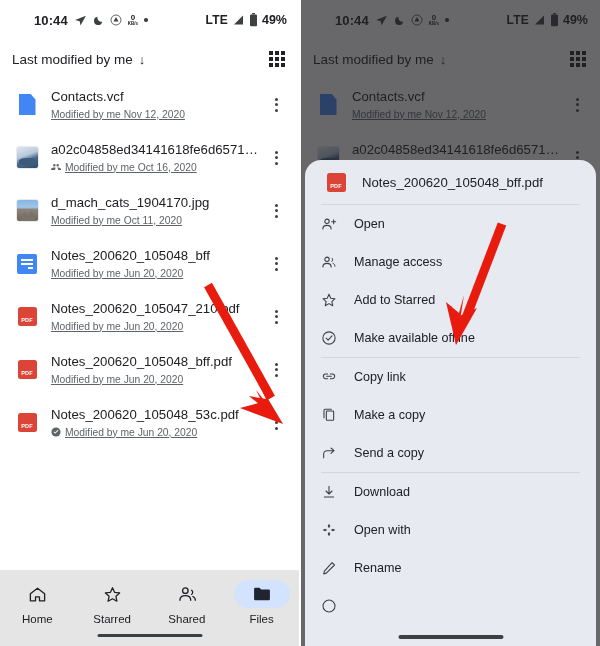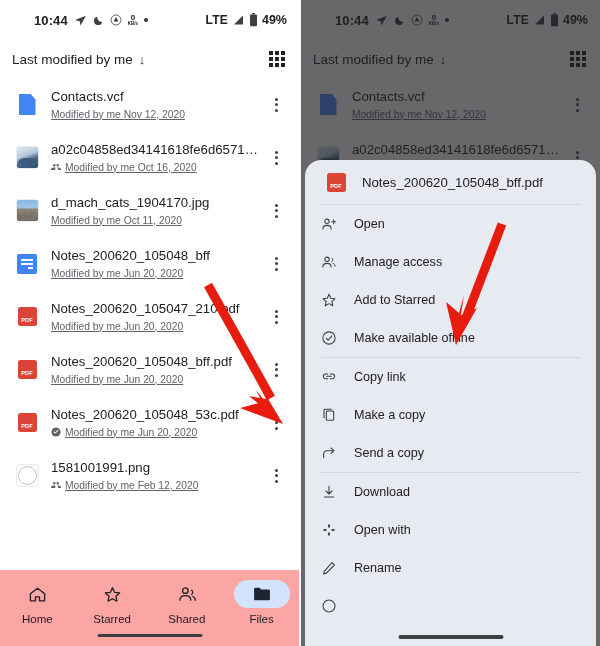--- a/index.html
+++ b/index.html
@@ -73,21 +73,21 @@
            white-space: nowrap; text-decoration: underline; }
   .meta-ico { display:inline-flex; flex:0 0 auto; }
 
   .kebab { width: 26px; display:flex; flex-direction:column; align-items:center; justify-content:center;
            gap: 2.5px; flex:0 0 26px; }
   .kebab i { width: 3px; height: 3px; border-radius: 50%; background: #3c4043; display:block; }
 
   
   .bottomnav {
     position: absolute; left: 0; right: 0; bottom: 0; height: 76px;
-    background: #fca5a5; display: flex; align-items: flex-start;
+    background: #e5e5e5; display: flex; align-items: flex-start;
     padding-top: 10px; z-index: 2;
   }
   .navitem { flex: 1; display: flex; flex-direction: column; align-items: center; gap: 5px; }
   .navpill { width: 56px; height: 28px; border-radius: 14px; display:flex; align-items:center; justify-content:center; }
   .navpill.active { background: #d3e3fd; }
   .navlabel { font-size: 11.5px; color: #202124; }
   .homeindicator { position:absolute; left:50%; transform:translateX(-50%); bottom:9px;
                    width: 105px; height: 3.5px; border-radius: 2px; background: #3c4043; }
 
   
@@ -299,41 +299,20 @@
             <span>Modified by me Jun 20, 2020</span>
           </div>
         </div>
         <div class="kebab">
             <i></i>
             <i></i>
             <i></i>
           </div>
       </div>
 
-      <div class="filerow">
-        <div class="fi-wrap">
-            <div class="fi-img clock"></div>
-          </div>
-        <div class="ftext">
-          <div class="fname">1581001991.png</div>
-          <div class="fmeta">
-            <span class="meta-ico">
-              <svg width="10" height="10" viewBox="0 0 24 24">
-                  <path d="M16 11a3 3 0 1 0 0-6 3 3 0 0 0 0 6zm-8 0a3 3 0 1 0 0-6 3 3 0 0 0 0 6zm0 2c-2.7 0-8 1.3-8 4v2h10v-2c0-1 .5-1.9 1.3-2.6C10.4 13.1 9.1 13 8 13zm8 0c-.3 0-.7 0-1.1.1 1.3.9 2.1 2.1 2.1 3.5V19h7v-2c0-2.7-5.3-4-8-4z" fill="#5f6368"></path>
-                </svg>
-            </span>
-            <span>Modified by me Feb 12, 2020</span>
-          </div>
-        </div>
-        <div class="kebab">
-            <i></i>
-            <i></i>
-            <i></i>
-          </div>
-      </div>
 
 
     </div>
 
     <div class="bottomnav">
       <div class="navitem">
         <div class="navpill">
           <svg width="19" height="19" viewBox="0 0 24 24">
               <path d="M12 4 L3 11 V20 H9.5 V15 H14.5 V20 H21 V11 Z" fill="none" stroke="#202124" stroke-width="1.7" stroke-linejoin="round"></path>
             </svg>

